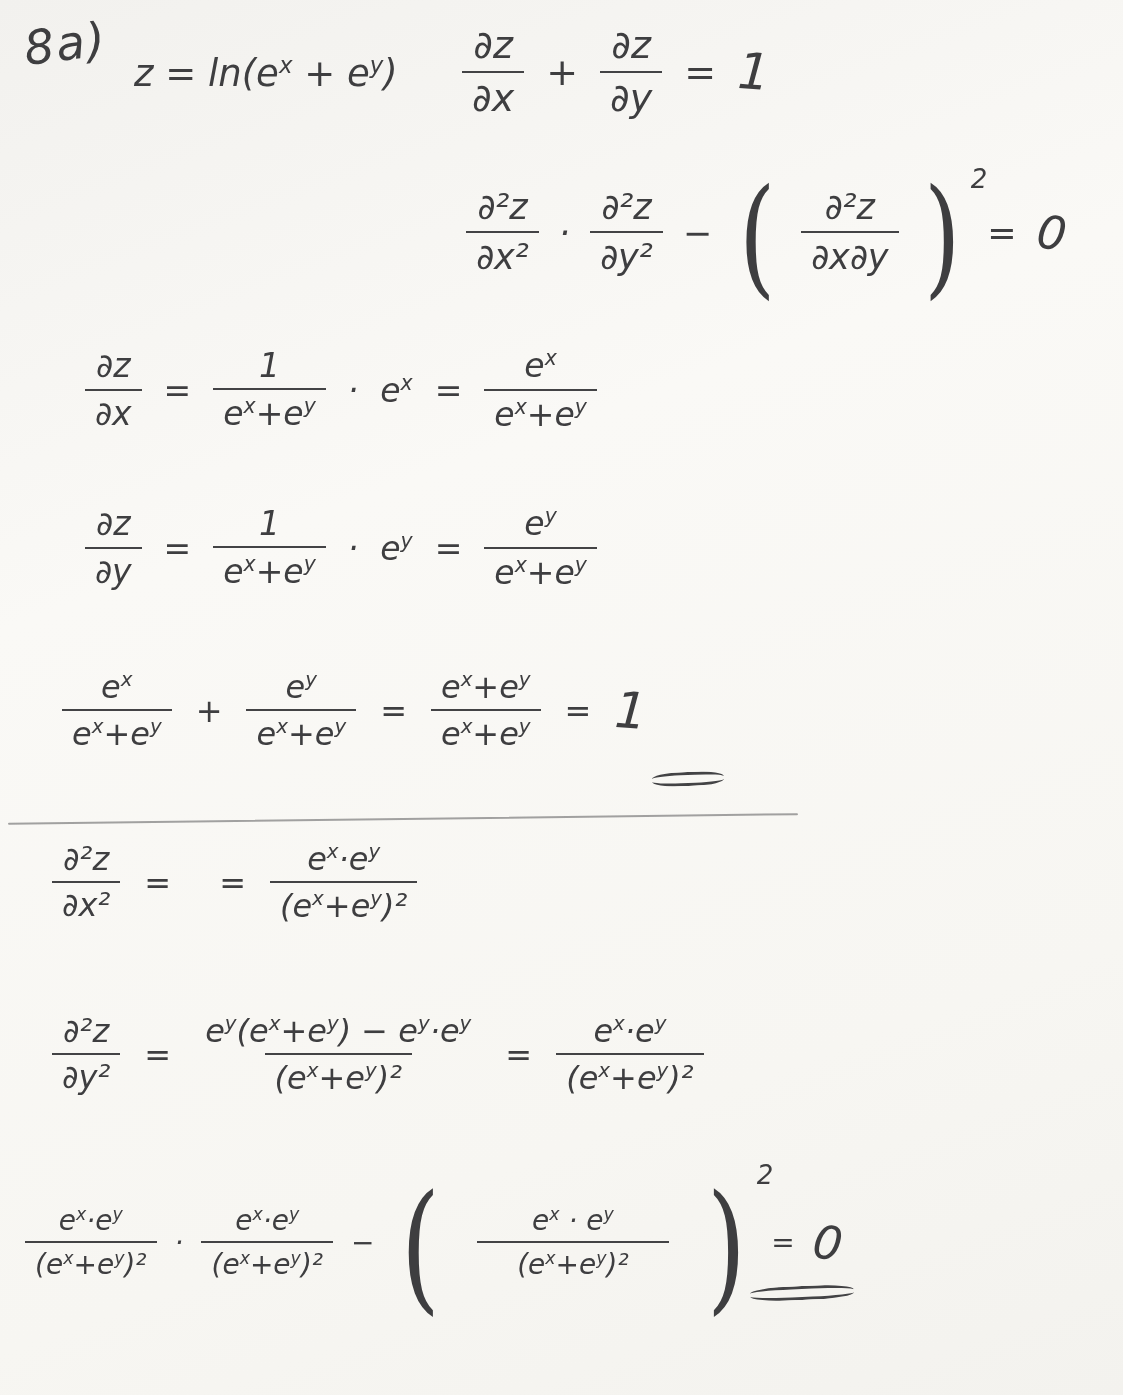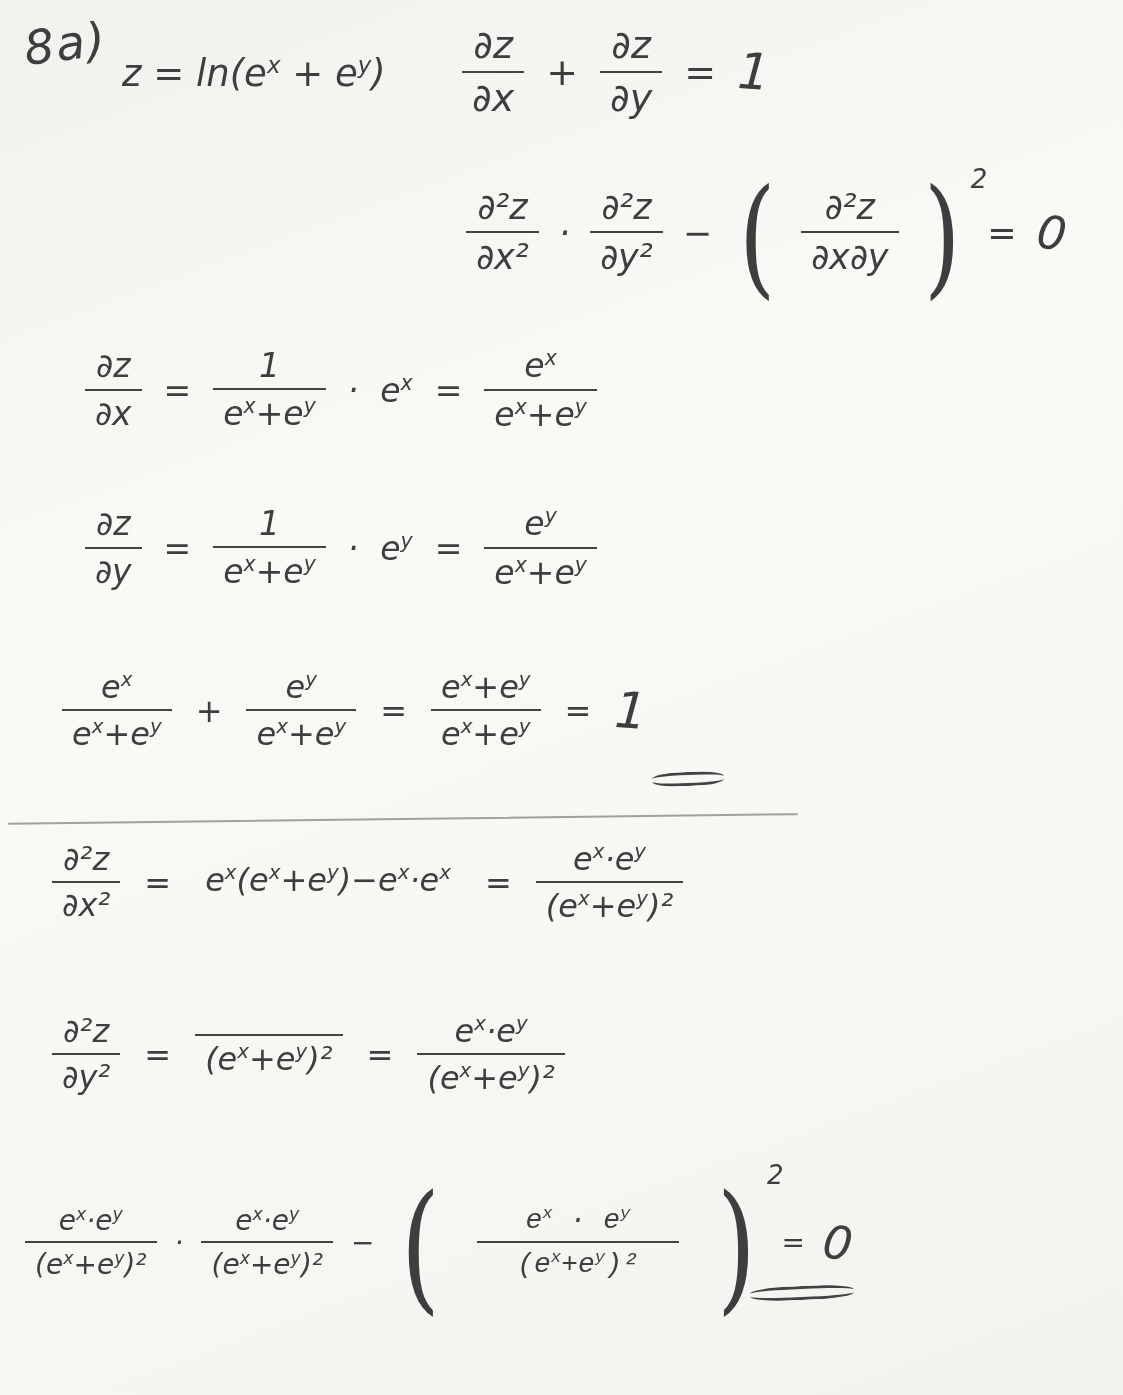--- a/index.html
+++ b/index.html
@@ -43,21 +43,21 @@
   .big-one { font-size:50px; transform:rotate(4deg); }
   .big-zero { font-size:46px; transform:rotate(8deg); }
 </style>
 </head>
 <body>
 
 <div class="sheet">
 
   <span class="abs label8a" style="left:24px; top:16px;">8a)</span>
 
-  <span class="abs" style="left:122px; top:52px; font-size:37px;">z = ln(e<sup>x</sup> + e<sup>y</sup>)</span>
+  <span class="abs" style="left:134px; top:52px; font-size:37px;">z = ln(e<sup>x</sup> + e<sup>y</sup>)</span>
 
   <div class="eqrow" style="left:462px; top:26px; gap:20px; font-size:38px;">
     <span class="frac">
       <span class="num">∂z</span>
       <span class="den">∂x</span>
     </span>
     <span class="op">+</span>
     <span class="frac">
       <span class="num">∂z</span>
       <span class="den">∂y</span>
@@ -150,36 +150,36 @@
 
   <div class="sepline" style="left:8px; top:818px; width:790px;"></div>
 
   <div class="eqrow" style="left:52px; top:842px; gap:22px; font-size:32px;">
     <span class="frac">
       <span class="num">∂²z</span>
       <span class="den">∂x²</span>
     </span>
     <span class="op">=</span>
     <span class="frac">
-      <span class="num">e<sup>x</sup>(e<sup>x</sup>+e<sup>y</sup>)−e<sup>x</sup>·e<sup>x</sup></span>
     </span>
     <span class="op">=</span>
     <span class="frac">
       <span class="num">e<sup>x</sup>·e<sup>y</sup></span>
       <span class="den">(e<sup>x</sup>+e<sup>y</sup>)²</span>
     </span>
   </div>
 
   <div class="eqrow" style="left:52px; top:1014px; gap:22px; font-size:32px;">
     <span class="frac">
       <span class="num">∂²z</span>
       <span class="den">∂y²</span>
     </span>
     <span class="op">=</span>
     <span class="frac">
+      <span class="num">e<sup>y</sup>(e<sup>x</sup>+e<sup>y</sup>) − e<sup>y</sup>·e<sup>y</sup></span>
       <span class="den">(e<sup>x</sup>+e<sup>y</sup>)²</span>
     </span>
     <span class="op">=</span>
     <span class="frac">
       <span class="num">e<sup>x</sup>·e<sup>y</sup></span>
       <span class="den">(e<sup>x</sup>+e<sup>y</sup>)²</span>
     </span>
   </div>
 
   <div class="eqrow" style="left:25px; top:1188px; gap:16px; font-size:28px;">
@@ -187,21 +187,21 @@
       <span class="num">e<sup>x</sup>·e<sup>y</sup></span>
       <span class="den">(e<sup>x</sup>+e<sup>y</sup>)²</span>
     </span>
     <span class="op">·</span>
     <span class="frac">
       <span class="num">e<sup>x</sup>·e<sup>y</sup></span>
       <span class="den">(e<sup>x</sup>+e<sup>y</sup>)²</span>
     </span>
     <span class="op">−</span>
     <span class="bigp" style="font-size:140px;">(</span>
-    <span class="frac" style="margin:0 14px;font-family:Liberation Mono, monospace;">
+    <span class="frac" style="margin:0 14px;">
       <span class="num" style="padding-left:40px; padding-right:40px;">e<sup>x</sup> · e<sup>y</sup></span>
       <span class="den" style="padding-left:40px; padding-right:40px;">(e<sup>x</sup>+e<sup>y</sup>)²</span>
     </span>
     <span class="pwrap">
       <span class="bigp" style="font-size:140px;">)</span>
       <sup class="pexp" style="top:-28px;">2</sup>
     </span>
     <span class="op">=</span>
     <span class="big-zero">0</span>
   </div>

